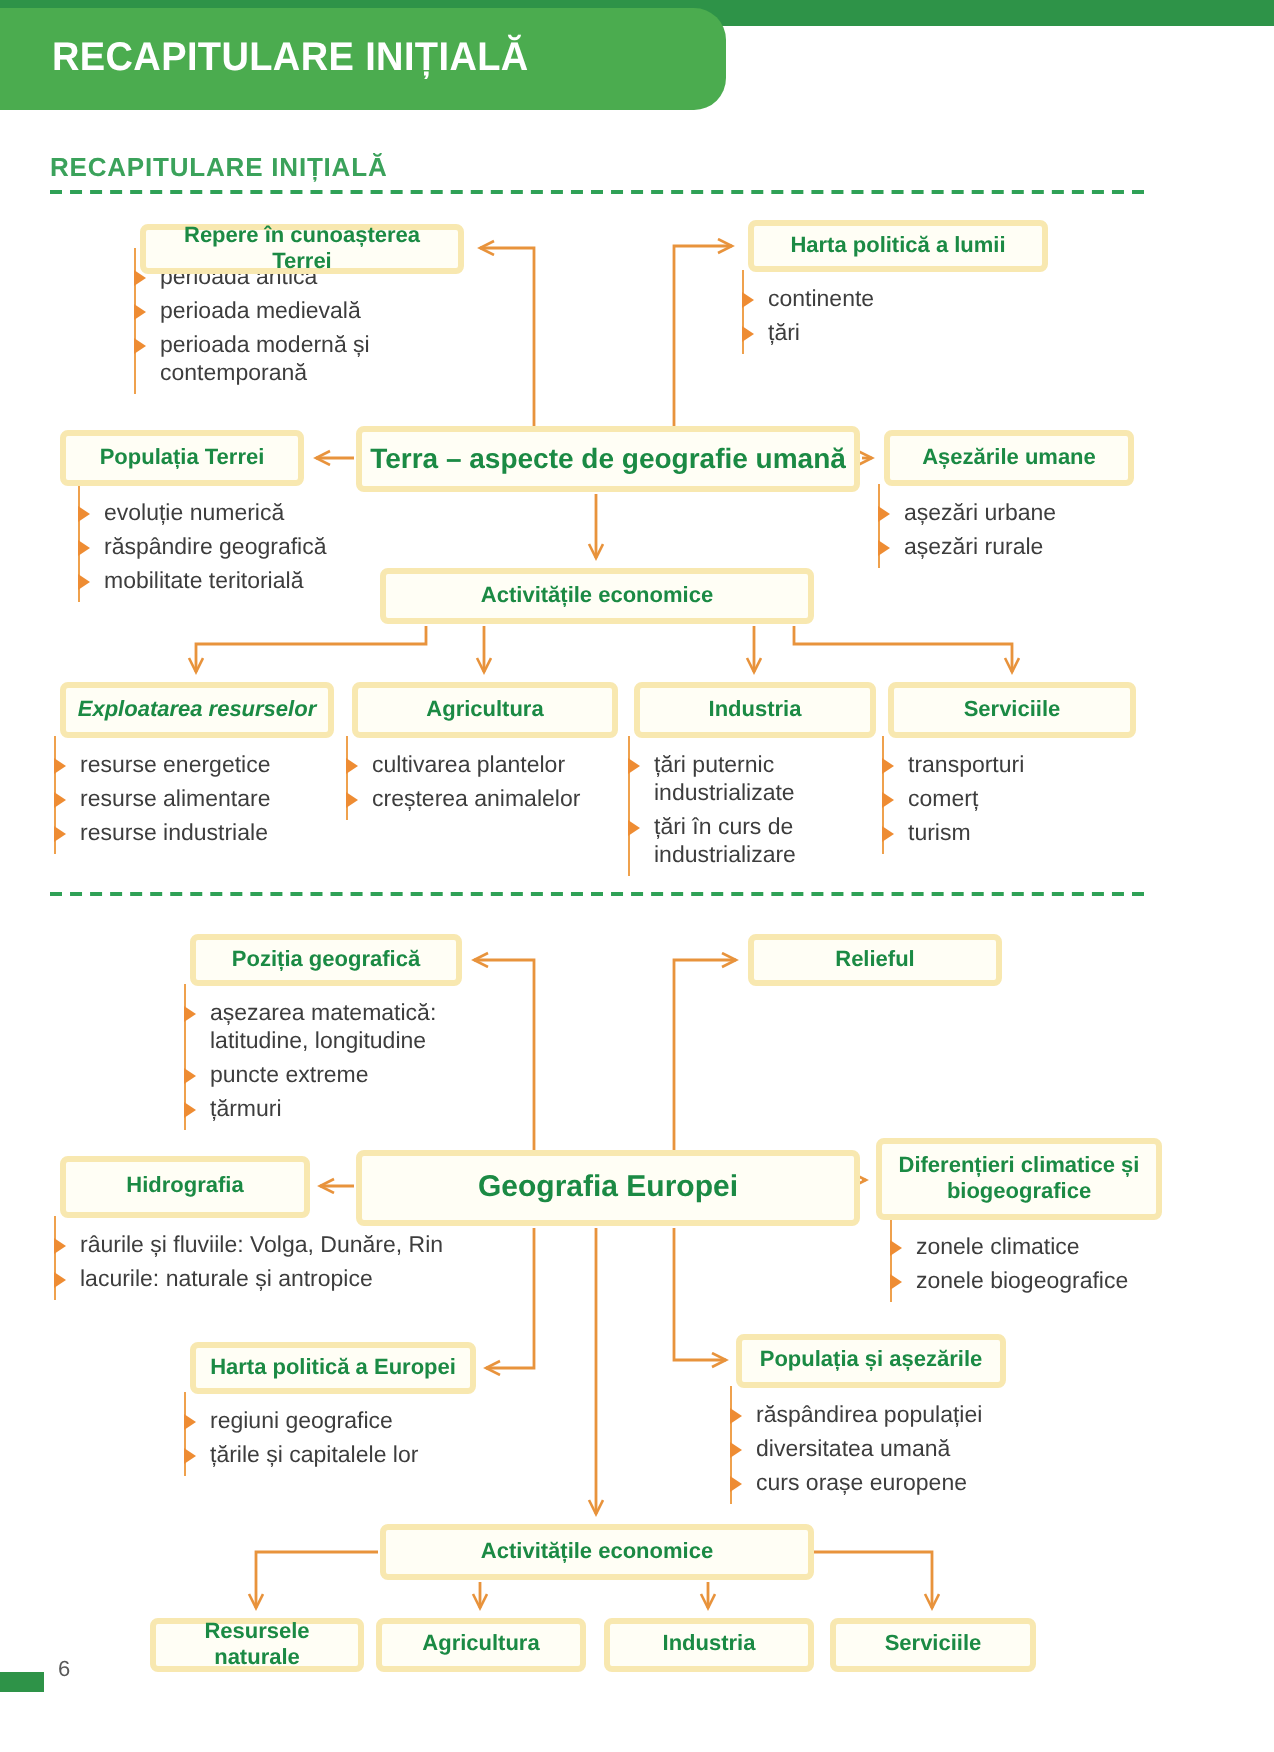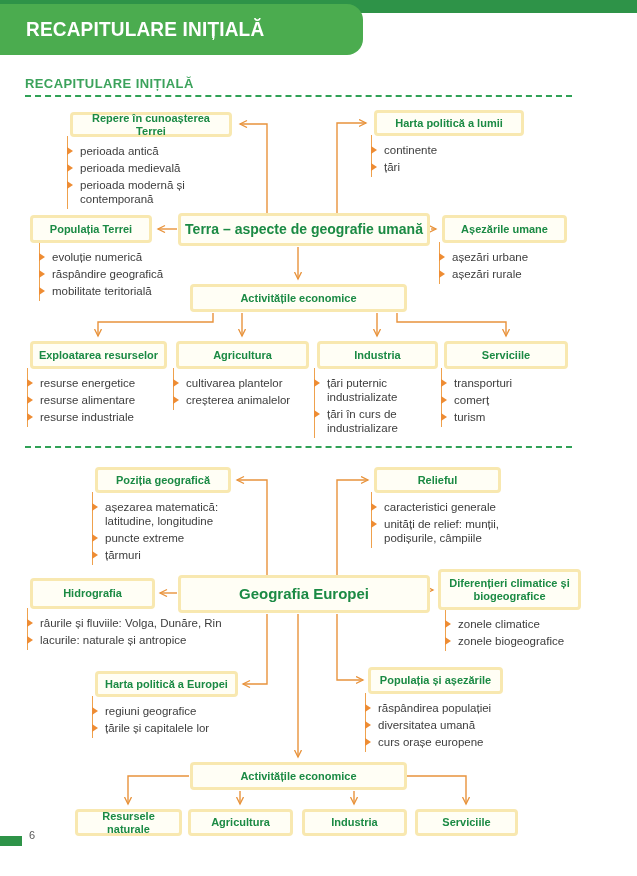--- a/index.html
+++ b/index.html
@@ -40,26 +40,26 @@
   .pagebar{position:absolute;left:0;top:836px;width:22px;height:10px;background:#2E9348;}
   .pagenum{position:absolute;left:29px;top:829px;font-size:11px;color:#595959;}
 
   
   #n-repere{left:70px;top:112px;width:162px;height:25px;}
   #n-harta-lumii{left:374px;top:110px;width:150px;height:26px;}
   #n-terra{left:178px;top:213px;width:252px;height:33px;}
   #n-populatia{left:30px;top:215px;width:122px;height:28px;}
   #n-asezarile{left:442px;top:215px;width:125px;height:28px;}
   #n-activ1{left:190px;top:284px;width:217px;height:28px;}
-  #n-exploatarea{left:30px;top:341px;width:137px;height:28px;}
+  #n-exploatarea{left:30px;top:341px;width:137px;height:28px;font-style:italic;}
   #n-agricultura1{left:176px;top:341px;width:133px;height:28px;}
   #n-industria1{left:317px;top:341px;width:121px;height:28px;}
   #n-serviciile1{left:444px;top:341px;width:124px;height:28px;}
 
-  #l-repere{left:67px;top:136px;width:148px;}
+  #l-repere{left:67px;top:124px;width:148px;}
   #l-harta-lumii{left:371px;top:135px;width:150px;}
   #l-populatia{left:27px;top:242px;width:150px;padding-left:12px;}
   #l-asezarile{left:439px;top:242px;width:130px;}
   #l-exploatarea{left:27px;top:368px;width:166px;}
   #l-agricultura1{left:173px;top:368px;width:140px;}
   #l-industria1{left:314px;top:368px;width:112px;}
   #l-serviciile1{left:441px;top:368px;width:120px;}
 
   #n-pozitia{left:95px;top:467px;width:136px;height:26px;}
   #n-relieful{left:374px;top:467px;width:127px;height:26px;}
@@ -225,26 +225,20 @@
     <ul>
       <li><span class="tri"></span><span>așezarea matematică: latitudine, longitudine</span></li>
       <li><span class="tri"></span><span>puncte extreme</span></li>
       <li><span class="tri"></span><span>țărmuri</span></li>
     </ul>
   </div>
 
   <div class="node" id="n-relieful">
     <span>Relieful</span>
   </div>
-  <div class="list" id="l-relieful">
-    <ul>
-      <li><span class="tri"></span><span>caracteristici generale</span></li>
-      <li><span class="tri"></span><span>unități de relief: munții, podișurile, câmpiile</span></li>
-    </ul>
-  </div>
 
   <div class="node" id="n-hidrografia">
     <span>Hidrografia</span>
   </div>
 
   <div class="node center2" id="n-geografia">
     <span>Geografia Europei</span>
   </div>
   <div class="list" id="l-hidrografia">
     <ul>

